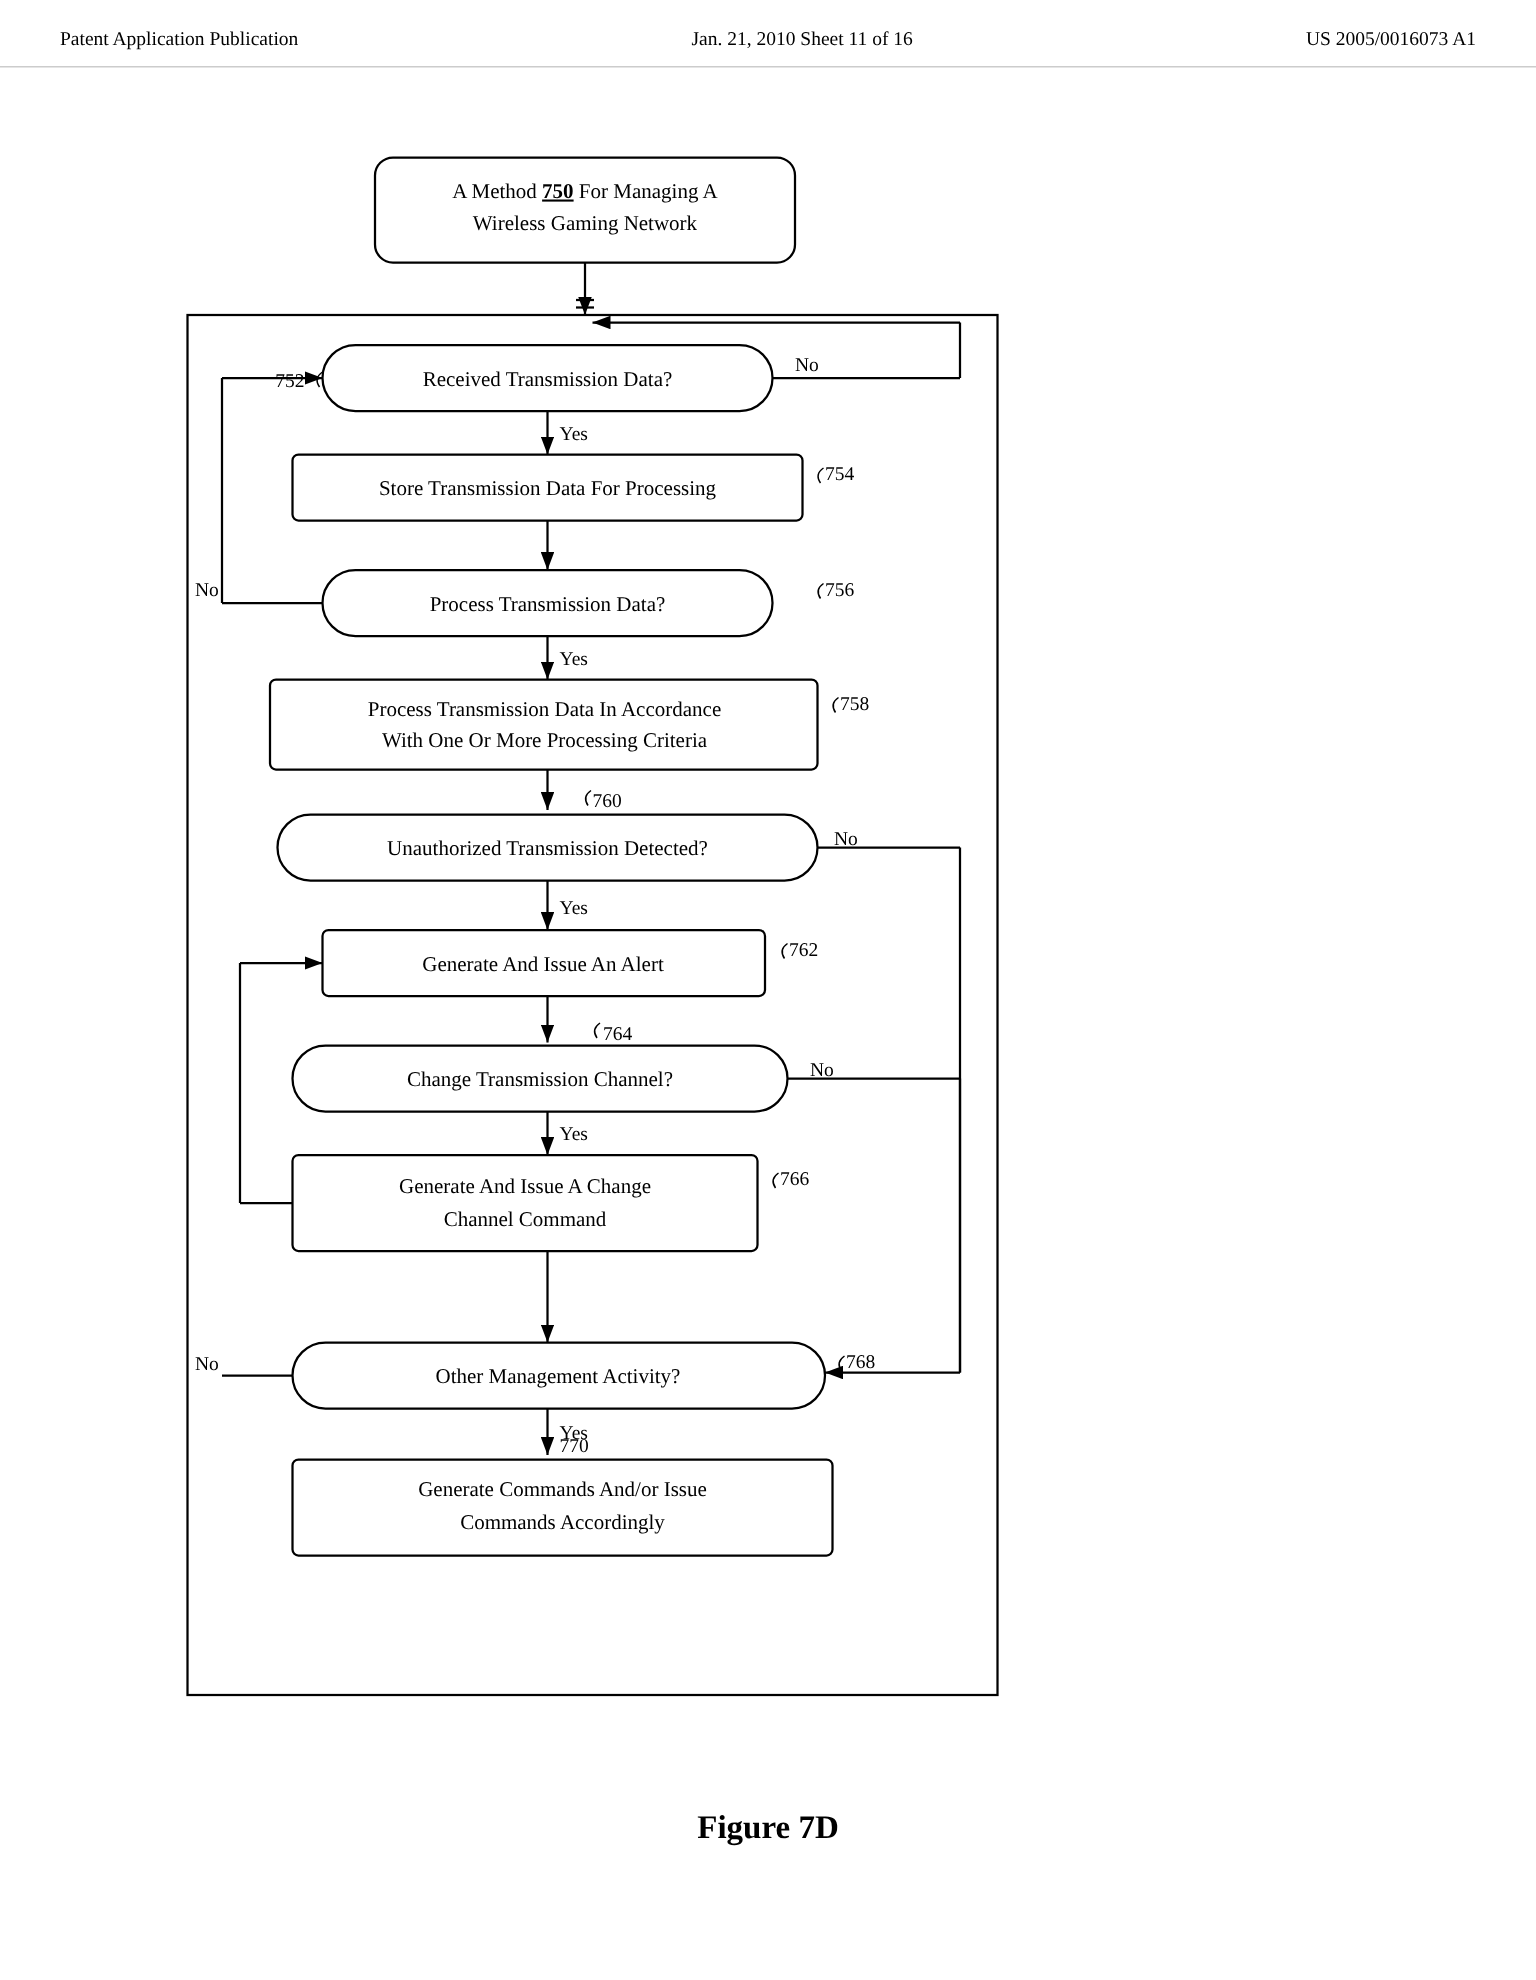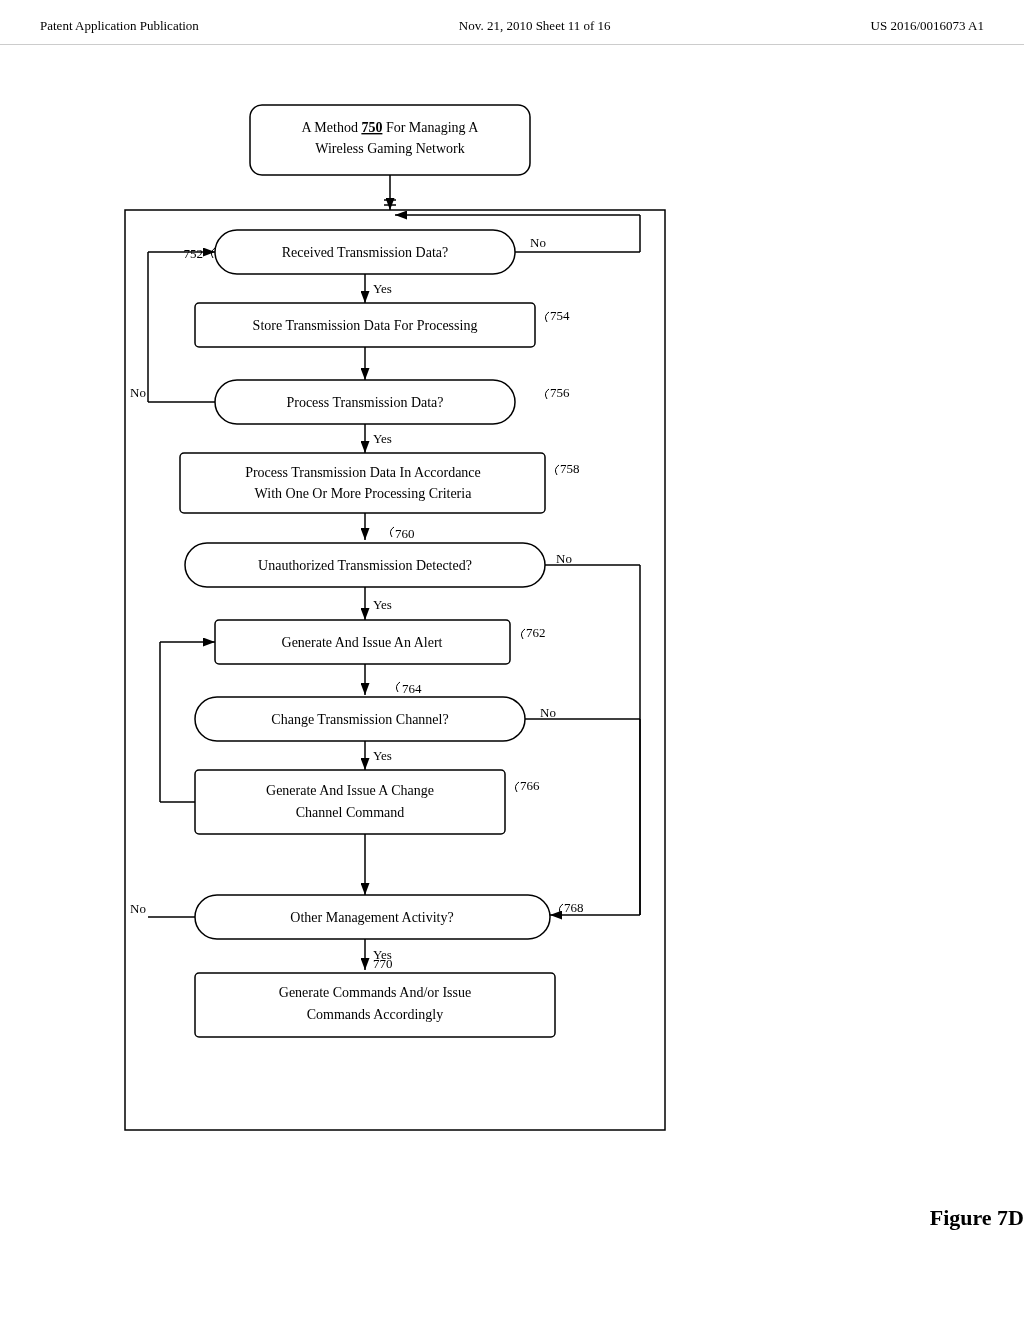--- a/index.html
+++ b/index.html
@@ -25,34 +25,34 @@
     .diagram-area {
       display: flex;
       flex-direction: column;
       align-items: flex-start;
       padding: 30px 40px 10px 40px;
       position: relative;
     }
 
     
     .figure-caption {
-      text-align: right;
+      text-align: center;
       font-size: 22px;
       font-weight: bold;
       margin-top: 20px;
       margin-bottom: 20px;
     }
   </style>
 </head>
 <body>
 
 <div class="header">
   <span>Patent Application Publication</span>
-  <span>Nov. 21, 2010   Sheet 11 of 16</span>
-  <span>US 2016/0016073 A1</span>
+  <span>Jan. 21, 2010   Sheet 11 of 16</span>
+  <span>US 2005/0016073 A1</span>
 </div>
 
 <div class="diagram-area">
 
 <svg width="720" height="1100" viewBox="0 0 720 1100" style="overflow:visible;">
 
   <defs>
     <marker id="arrowhead" markerWidth="8" markerHeight="6" refX="8" refY="3" orient="auto">
       <polygon points="0 0, 8 3, 0 6" fill="#000"></polygon>
     </marker>

